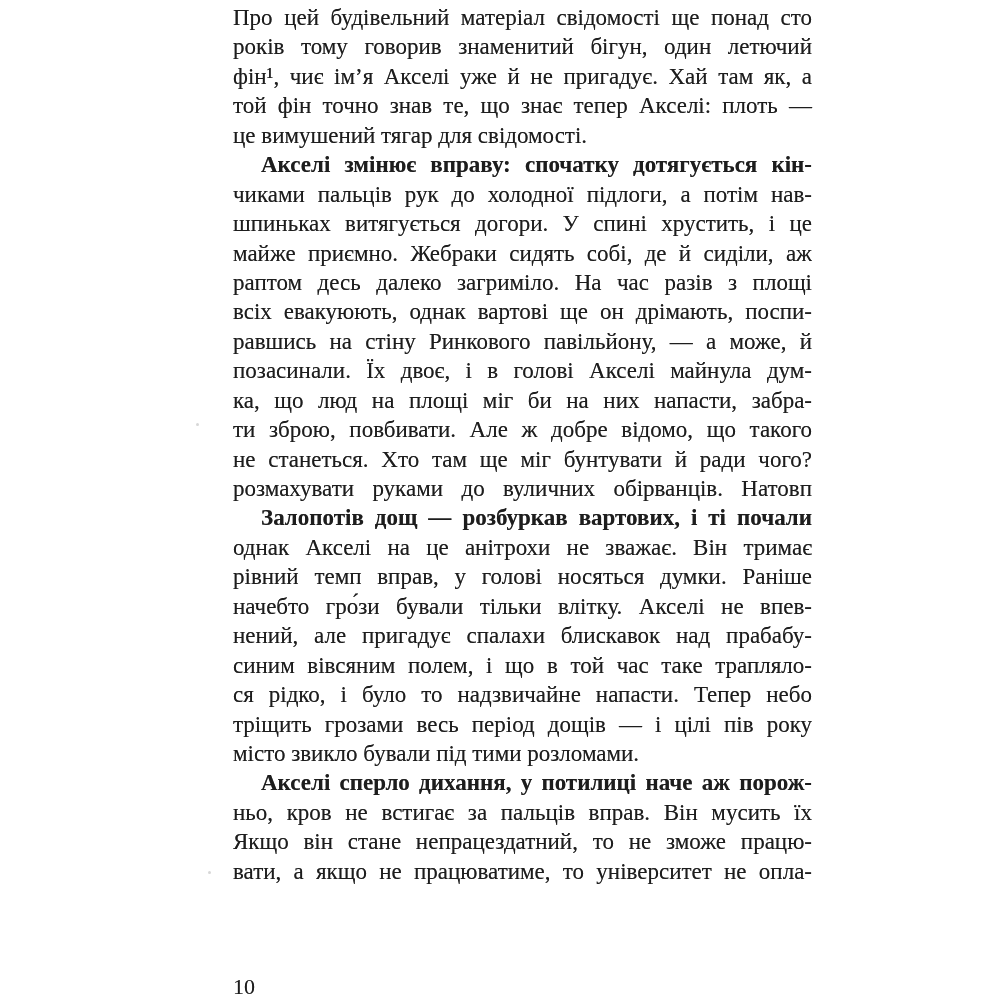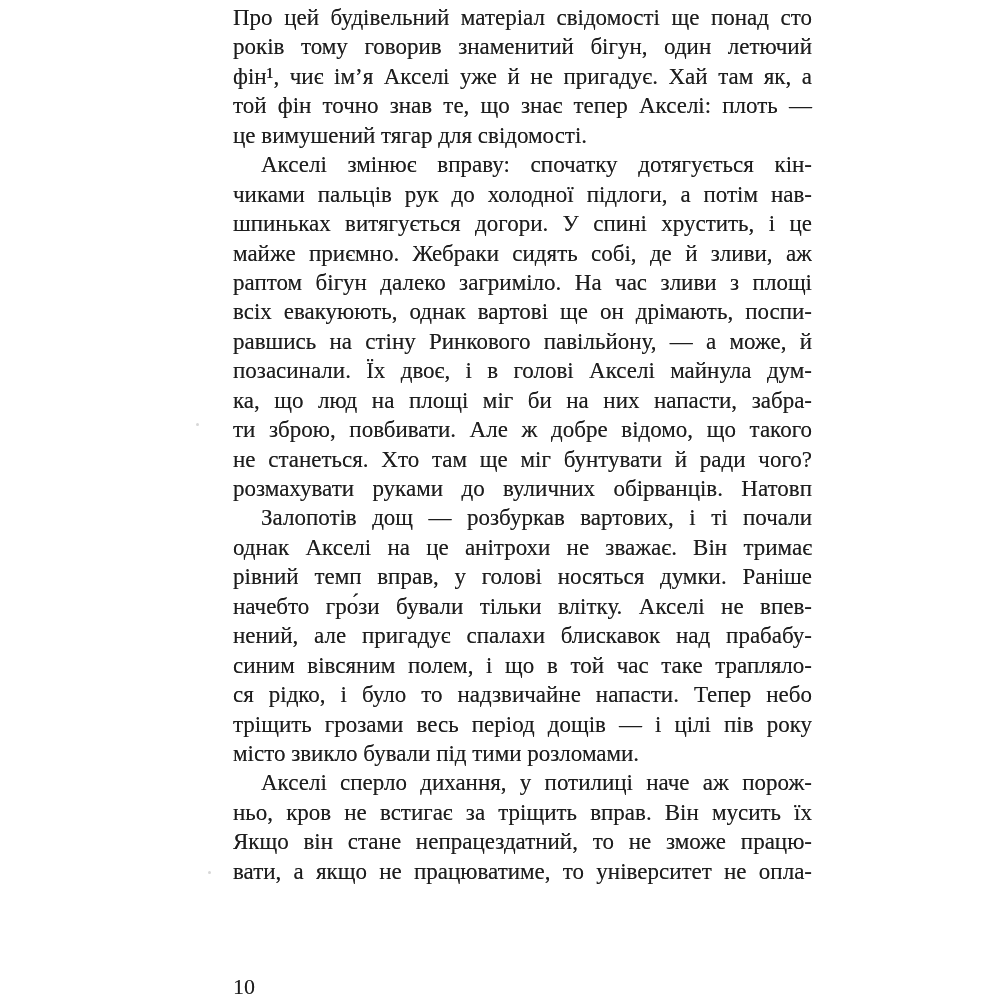--- a/index.html
+++ b/index.html
@@ -30,20 +30,21 @@
     text-align-last: justify;
     text-shadow: 0 0 0.5px rgba(20,20,20,0.55);
     white-space: normal;
   }
   .line.noj {
     text-align: right;
     text-align-last: left;
   }
   .line.ind {
     text-indent: 28px;
+    font-weight: bold;
   }
   .page-number {
     position: absolute;
     left: 233px;
     top: 974px;
     width: 579px;
     font-size: 22px;
     line-height: 26px;
     color: #1d1d1d;
     text-shadow: 0 0 0.5px rgba(20,20,20,0.5);
@@ -64,40 +65,40 @@
 <div class="page">
   <div class="text-block" id="text-block">
       <div class="line">Про цей будівельний матеріал свідомості ще понад сто</div>
       <div class="line">років тому говорив знаменитий бігун, один летючий</div>
       <div class="line">фін¹, чиє ім’я Акселі уже й не пригадує. Хай там як, а</div>
       <div class="line">той фін точно знав те, що знає тепер Акселі: плоть —</div>
       <div class="line noj">це вимушений тягар для свідомості.</div>
       <div class="line ind">Акселі змінює вправу: спочатку дотягується кін-</div>
       <div class="line">чиками пальців рук до холодної підлоги, а потім нав-</div>
       <div class="line">шпиньках витягується догори. У спині хрустить, і це</div>
-      <div class="line">майже приємно. Жебраки сидять собі, де й зливи, аж</div>
-      <div class="line">раптом бігун далеко загриміло. На час зливи з площі</div>
+      <div class="line">майже приємно. Жебраки сидять собі, де й сиділи, аж</div>
+      <div class="line">раптом десь далеко загриміло. На час разів з площі</div>
       <div class="line">всіх евакуюють, однак вартові ще он дрімають, поспи-</div>
       <div class="line">равшись на стіну Ринкового павільйону, — а може, й</div>
       <div class="line">позасинали. Їх двоє, і в голові Акселі майнула дум-</div>
       <div class="line">ка, що люд на площі міг би на них напасти, забра-</div>
       <div class="line">ти зброю, повбивати. Але ж добре відомо, що такого</div>
       <div class="line">не станеться. Хто там ще міг бунтувати й ради чого?</div>
       <div class="line">розмахувати руками до вуличних обірванців. Натовп</div>
       <div class="line ind">Залопотів дощ — розбуркав вартових, і ті почали</div>
       <div class="line">однак Акселі на це анітрохи не зважає. Він тримає</div>
       <div class="line">рівний темп вправ, у голові носяться думки. Раніше</div>
       <div class="line">начебто гро́зи бували тільки влітку. Акселі не впев-</div>
       <div class="line">нений, але пригадує спалахи блискавок над прабабу-</div>
       <div class="line">синим вівсяним полем, і що в той час таке трапляло-</div>
       <div class="line">ся рідко, і було то надзвичайне напасти. Тепер небо</div>
       <div class="line">тріщить грозами весь період дощів — і цілі пів року</div>
       <div class="line noj">місто звикло бували під тими розломами.</div>
       <div class="line ind">Акселі сперло дихання, у потилиці наче аж порож-</div>
-      <div class="line">ньо, кров не встигає за тріщить вправ. Він мусить їх</div>
+      <div class="line">ньо, кров не встигає за пальців вправ. Він мусить їх</div>
       <div class="line">Якщо він стане непрацездатний, то не зможе працю-</div>
       <div class="line">вати, а якщо не працюватиме, то університет не опла-</div>
     </div>
   <div class="page-number">10</div>
   <div class="speck s1"></div>
   <div class="speck s2"></div>
   <div class="speck s3"></div>
 </div>
 
 </body></html>

